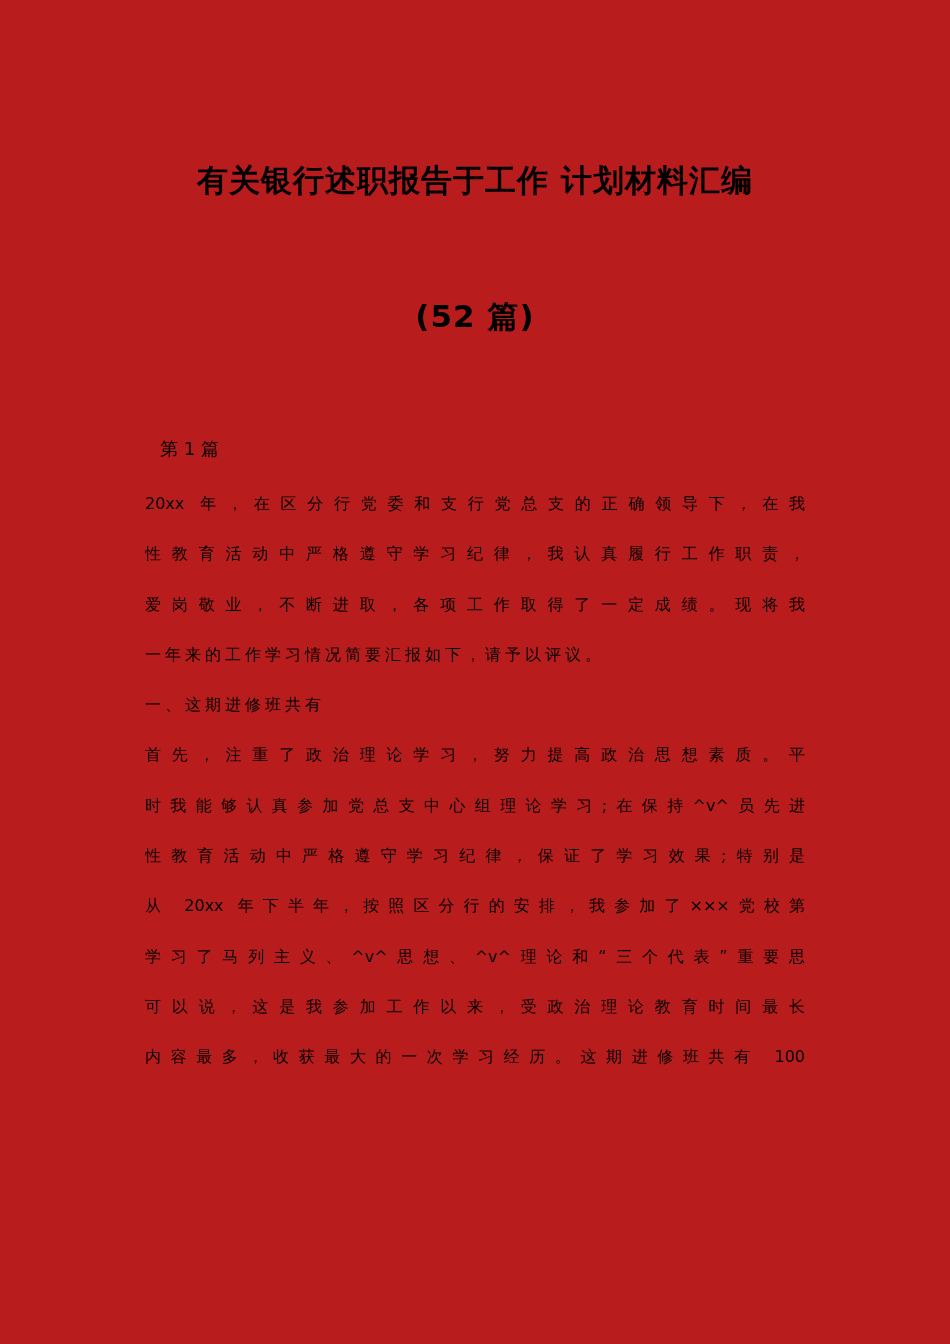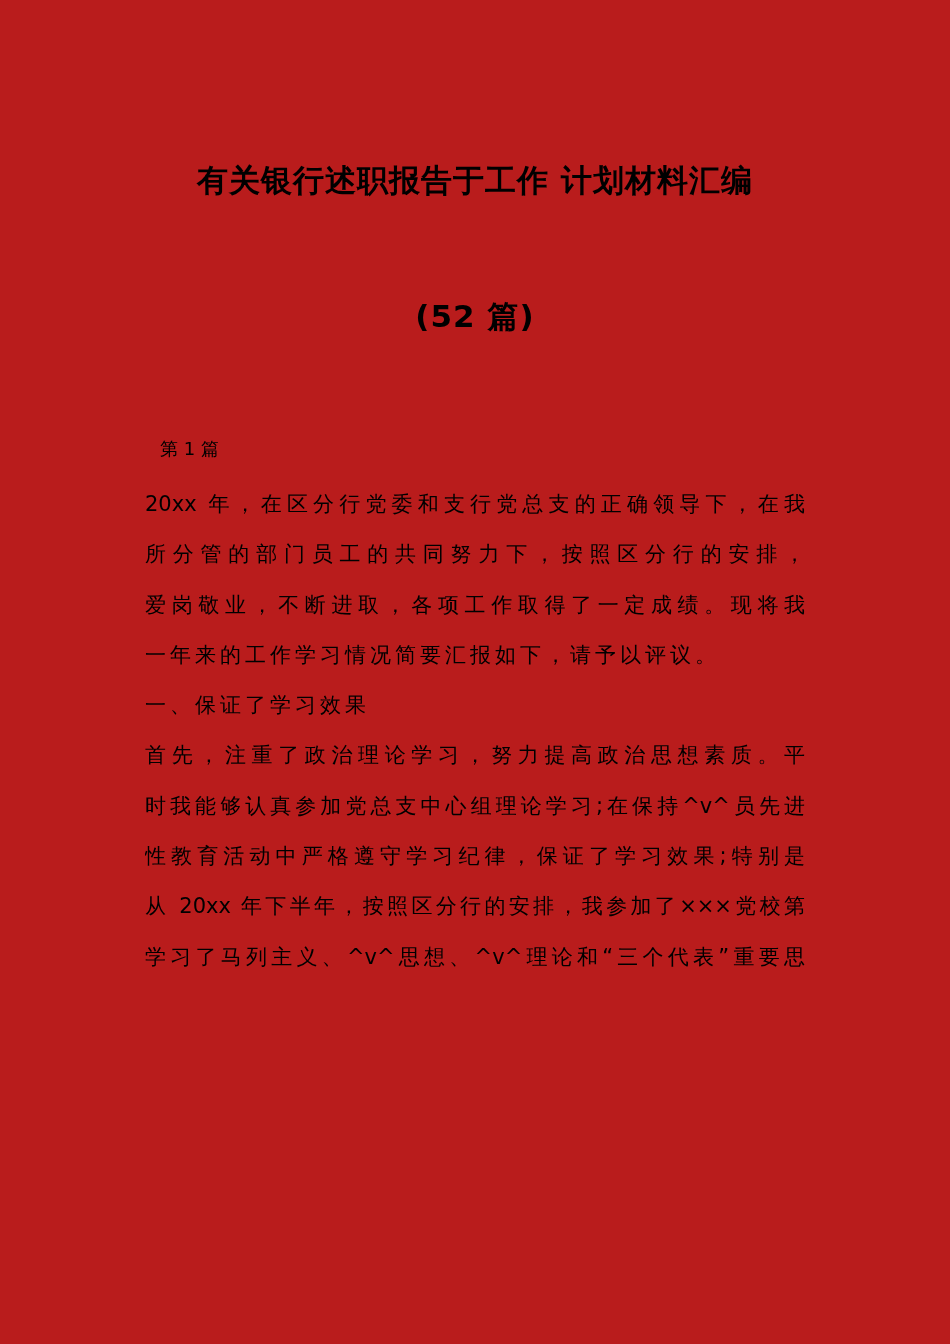--- a/index.html
+++ b/index.html
@@ -45,21 +45,21 @@
     }
     .body {
       position: absolute;
       left: 145px;
       top: 488px;
       width: 660px;
     }
     .line {
       height: 50.3px;
       line-height: 32px;
-      font-size: 21px;
+      font-size: 16px;
       white-space: nowrap;
       text-align: justify;
       text-align-last: justify;
       overflow: hidden;
     }
     .line.short {
       text-align: right;
       text-align-last: left;
       letter-spacing: 4px;
     }
@@ -69,24 +69,26 @@
 
 <div class="page">
 
   <div class="title title-line-1">有关银行述职报告于工作 计划材料汇编</div>
   <div class="title title-line-2">(52 篇)</div>
 
   <div class="heading">第 1 篇</div>
 
   <div class="body">
     <div class="line">20xx 年，在区分行党委和支行党总支的正确领导下，在我</div>
-    <div class="line">所分管的部门员工的共同努力下，按照区分行的安排，</div>
+    <div class="line">性教育活动中严格遵守学习纪律，我认真履行工作职责，</div>
     <div class="line">爱岗敬业，不断进取，各项工作取得了一定成绩。现将我</div>
     <div class="line short">一年来的工作学习情况简要汇报如下，请予以评议。</div>
-    <div class="line short">一、保证了学习效果</div>
+    <div class="line short">一、这期进修班共有</div>
     <div class="line">首先，注重了政治理论学习，努力提高政治思想素质。平</div>
     <div class="line">时我能够认真参加党总支中心组理论学习;在保持^v^员先进</div>
     <div class="line">性教育活动中严格遵守学习纪律，保证了学习效果;特别是</div>
     <div class="line">从 20xx 年下半年，按照区分行的安排，我参加了×××党校第</div>
     <div class="line">学习了马列主义、^v^思想、^v^理论和“三个代表”重要思</div>
+    <div class="line">可以说，这是我参加工作以来，受政治理论教育时间最长</div>
+    <div class="line">内容最多，收获最大的一次学习经历。这期进修班共有 100</div>
   </div>
 
 </div>
 
 </body></html>

